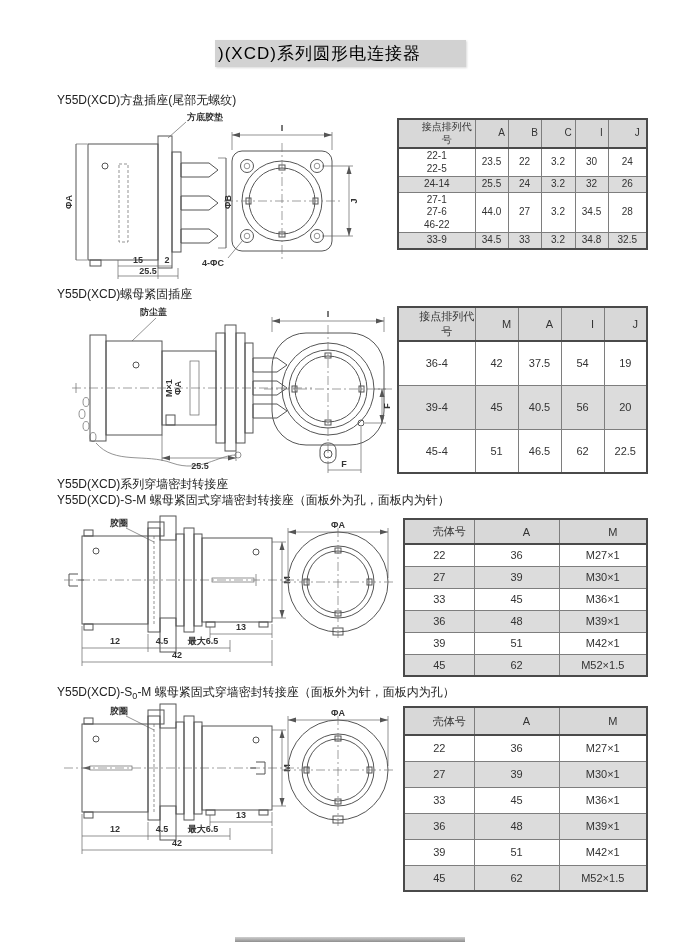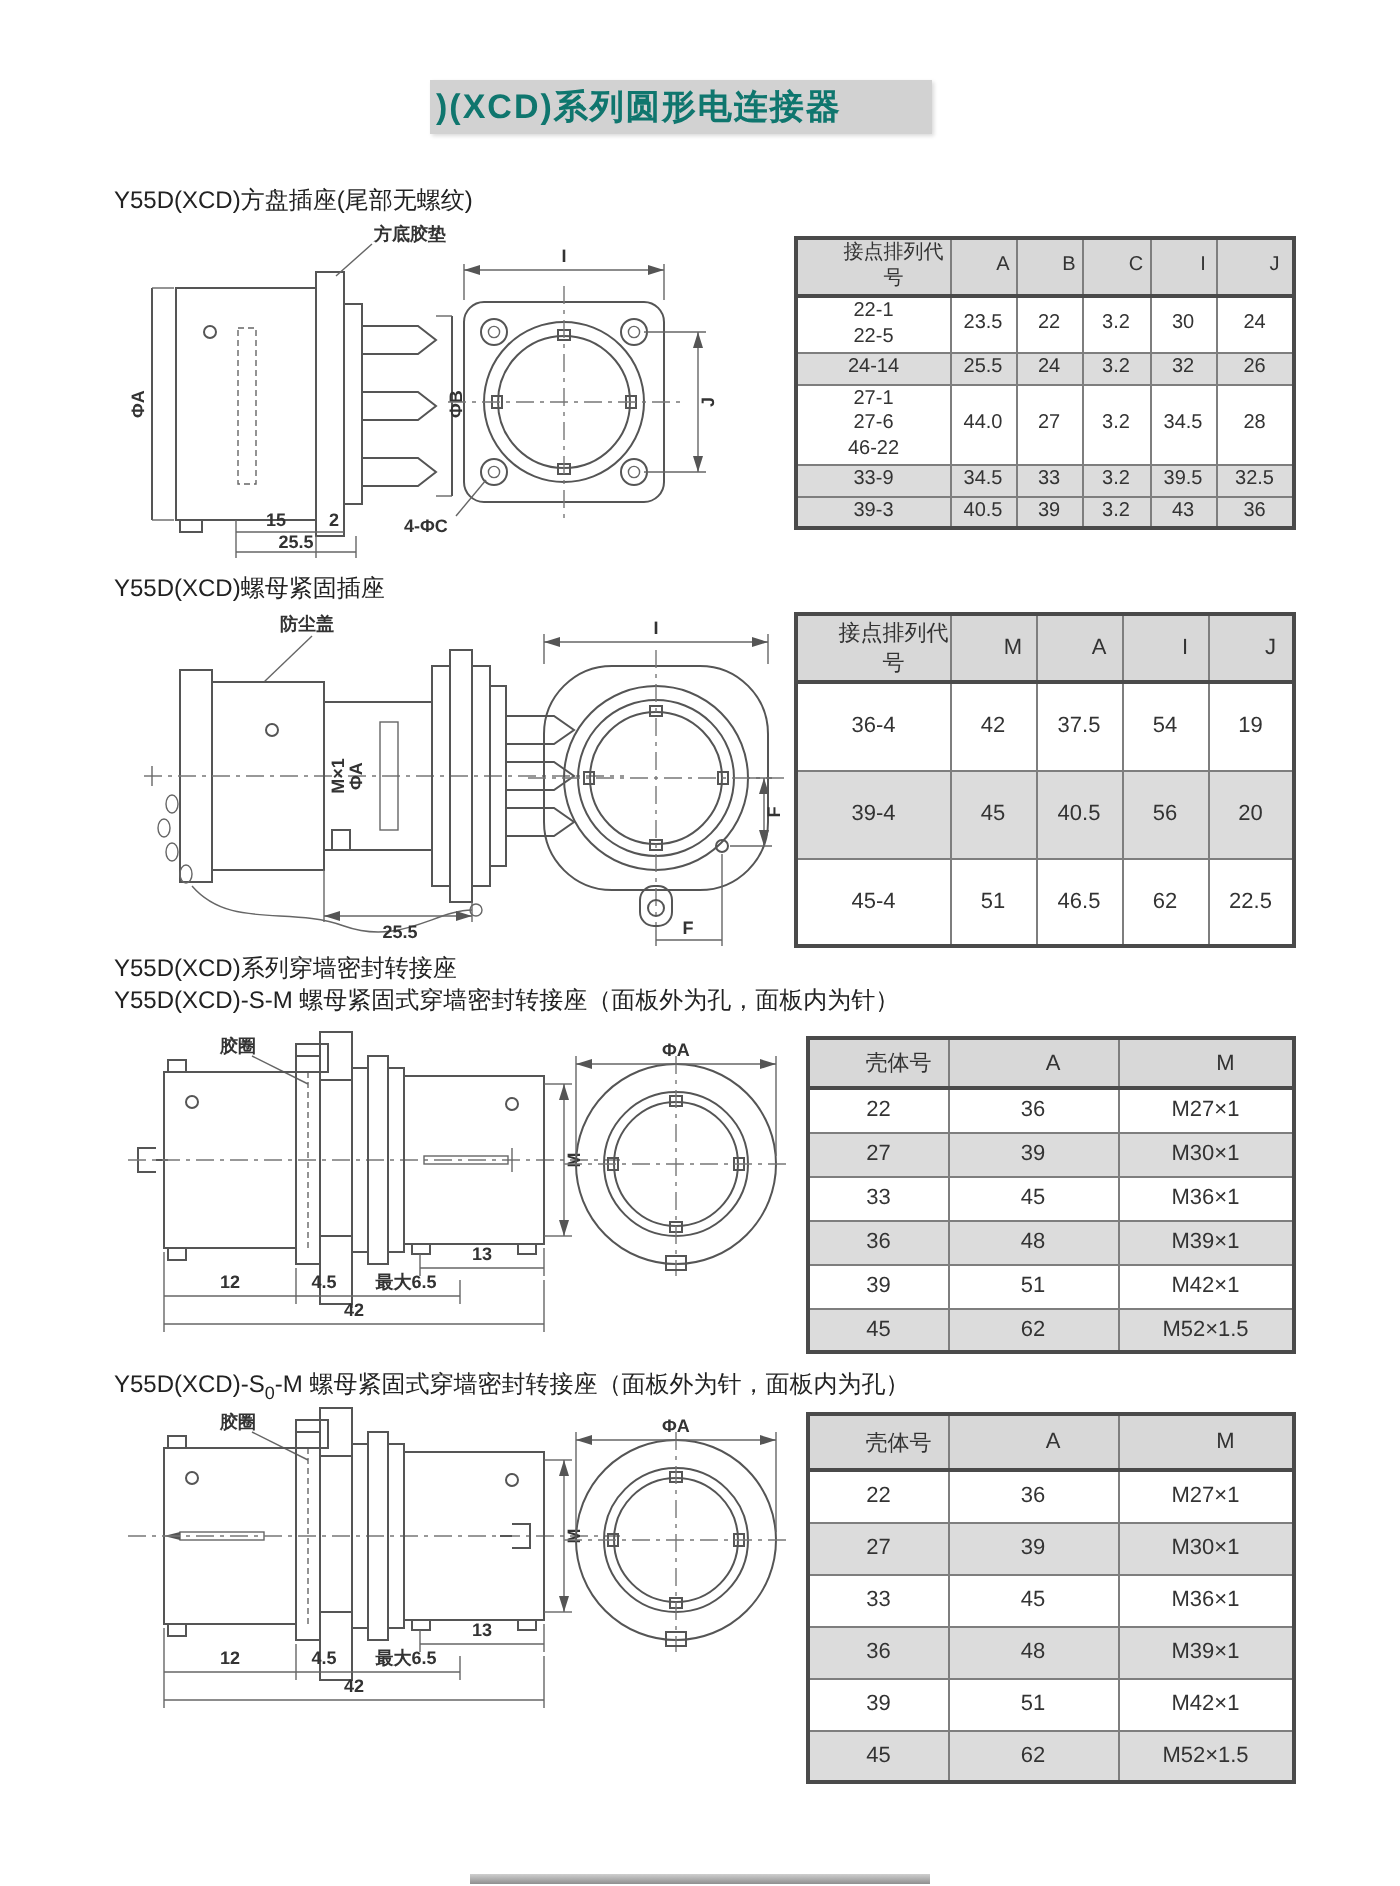--- a/index.html
+++ b/index.html
@@ -4,21 +4,21 @@
 <style>
   html,body { margin:0; padding:0; }
   body {
     width:700px; height:943px; position:relative; background:#ffffff;
     font-family:"Liberation Sans","DejaVu Sans",sans-serif; overflow:hidden;
   }
 
   
   .title-bar {
     position:absolute; left:215px; top:40px; width:248px; height:27px;
-    background:#d2d2d2; color:#0f766e; font-size:17px; font-weight:bold;
+    background:#d2d2d2; color:#000000; font-size:17px; font-weight:normal;
     line-height:27px; padding-left:3px; letter-spacing:1px;
     box-shadow:1px 1px 2px rgba(0,0,0,.15);
   }
 
   
   .sec-heading {
     position:absolute; font-size:12px; color:#222; white-space:nowrap;
   }
   .sec-heading sub { font-size:9px; }
 
@@ -191,30 +191,22 @@
         <td>27</td>
         <td>3.2</td>
         <td>34.5</td>
         <td>28</td>
       </tr>
       <tr class="shaded">
         <td>33-9</td>
         <td>34.5</td>
         <td>33</td>
         <td>3.2</td>
-        <td>39.5</td>
+        <td>34.8</td>
         <td>32.5</td>
-      </tr>
-      <tr class="shaded">
-        <td>39-3</td>
-        <td>40.5</td>
-        <td>39</td>
-        <td>3.2</td>
-        <td>43</td>
-        <td>36</td>
       </tr>
     </tbody>
   </table>
 
 <div class="sec-heading" style="left:57px; top:286px">Y55D(XCD)螺母紧固插座</div>
 
 <svg class="drw" style="left:60px; top:303px" width="335" height="172" viewBox="0 0 335 172">
   <defs>
     <pattern id="k2" width="4" height="3" patternUnits="userSpaceOnUse">
       <path d="M0 1.5 H4" stroke="#777" stroke-width="0.7"></path>

